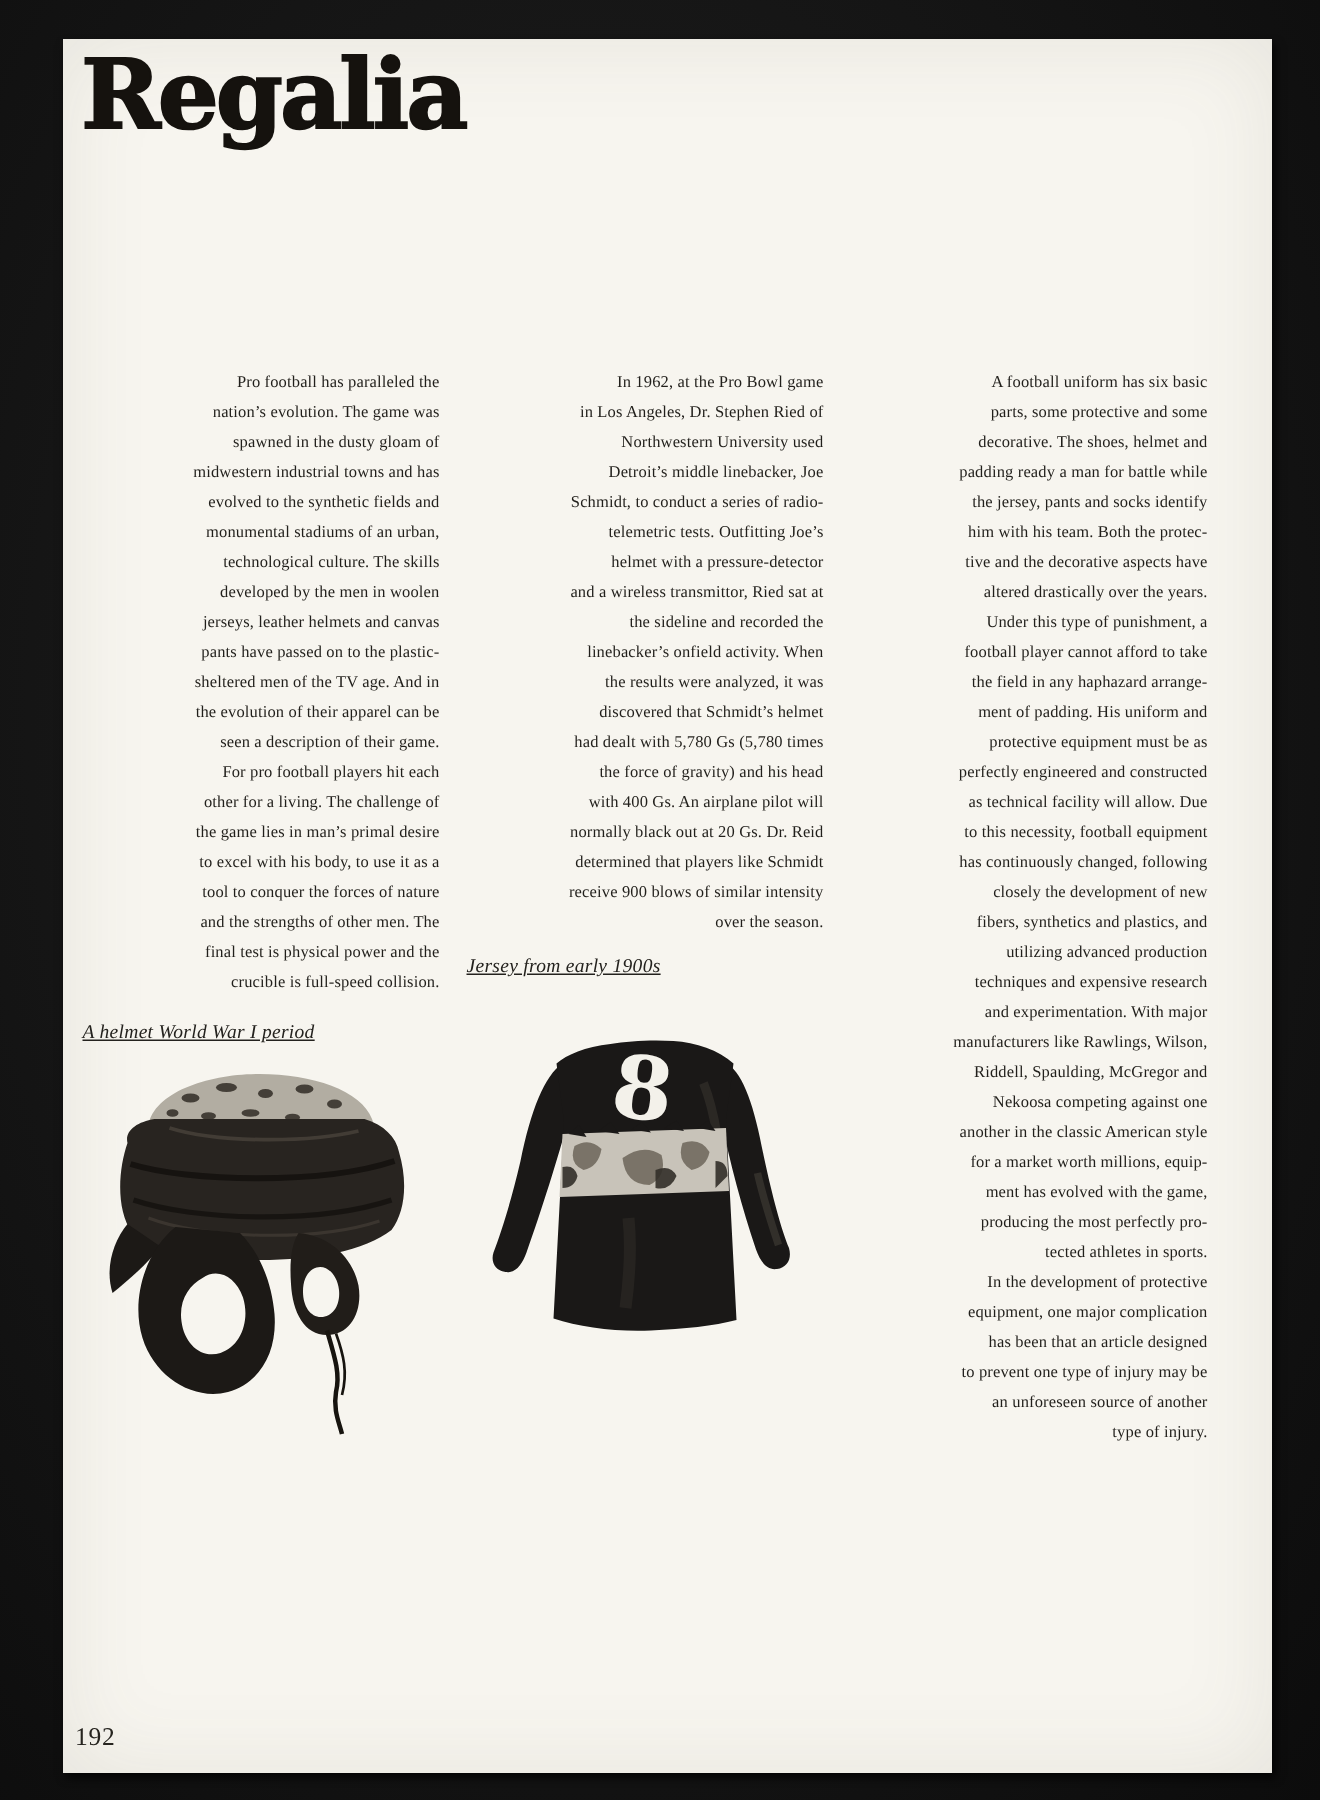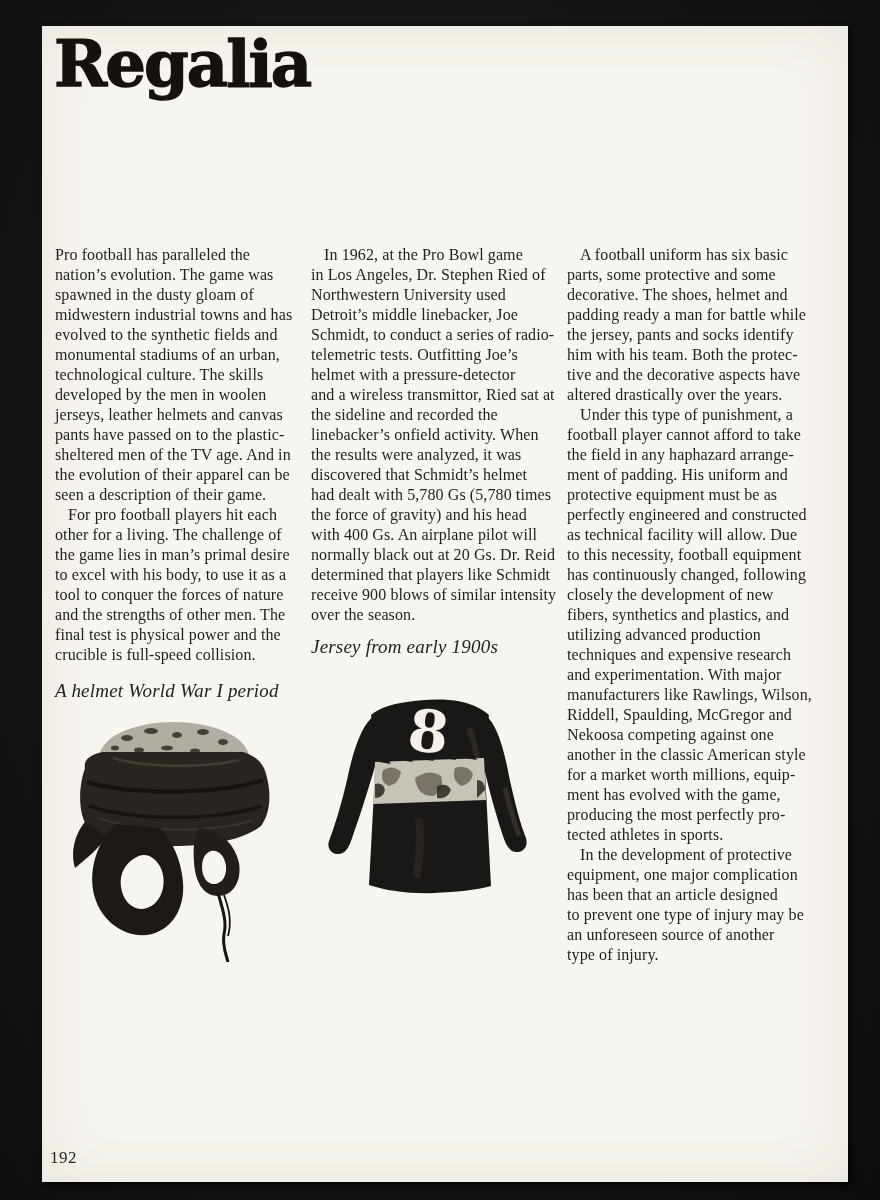--- a/index.html
+++ b/index.html
@@ -21,27 +21,27 @@
     font-family:"DejaVu Serif", serif; font-weight:bold;
     font-size:64px; line-height:1; letter-spacing:-2px;
     color:#15120e; -webkit-text-stroke:1.3px #15120e;
   }
   .columns {
     position:absolute; left:13px; top:219px;
     display:flex; gap:18px;
   }
   .col { width:238px; position:relative; }
   p.body {
-    margin:0; font-size:16px; line-height:20px; color:#211f1b;
-    white-space:pre; letter-spacing:0.1px;
+    margin:0; font-size:11px; line-height:20px; color:#211f1b;
+    white-space:pre; letter-spacing:0.1px;text-align:right;
   }
   p.indent { text-indent:13px; }
   p.caption {
-    margin:15px 0 0 0; font-size:19px; font-style:italic;
-    color:#24221e; letter-spacing:0.2px;
+    margin:15px 0 0 0; font-size:13px; font-style:italic;
+    color:#24221e; letter-spacing:0.2px;text-decoration:underline;
   }
   p.caption-jersey { margin-top:11px; }
   figure { margin:0; padding:0; }
   .fig-helmet { margin:8px 0 0 0; }
   .fig-jersey { margin:30px 0 0 8px; }
   .page-number {
     position:absolute; left:8px; top:1122px;
     font-size:17px; color:#26241f; letter-spacing:0.5px;
   }
 </style>

